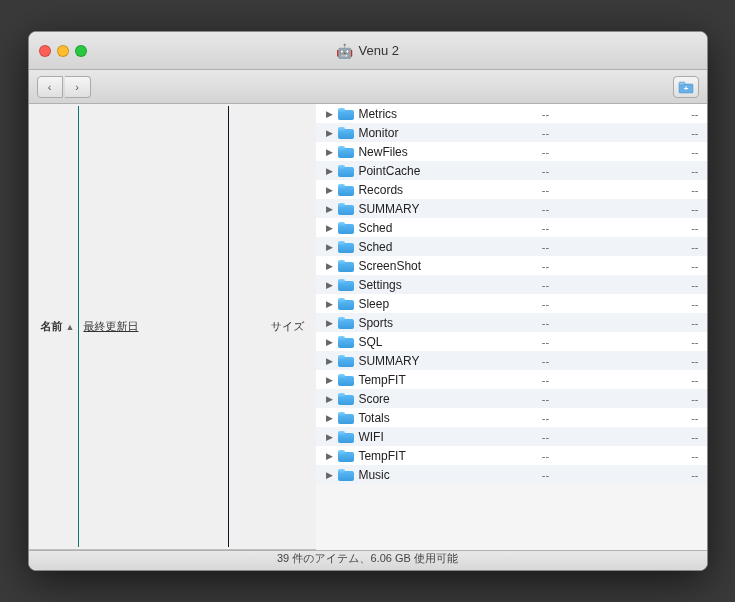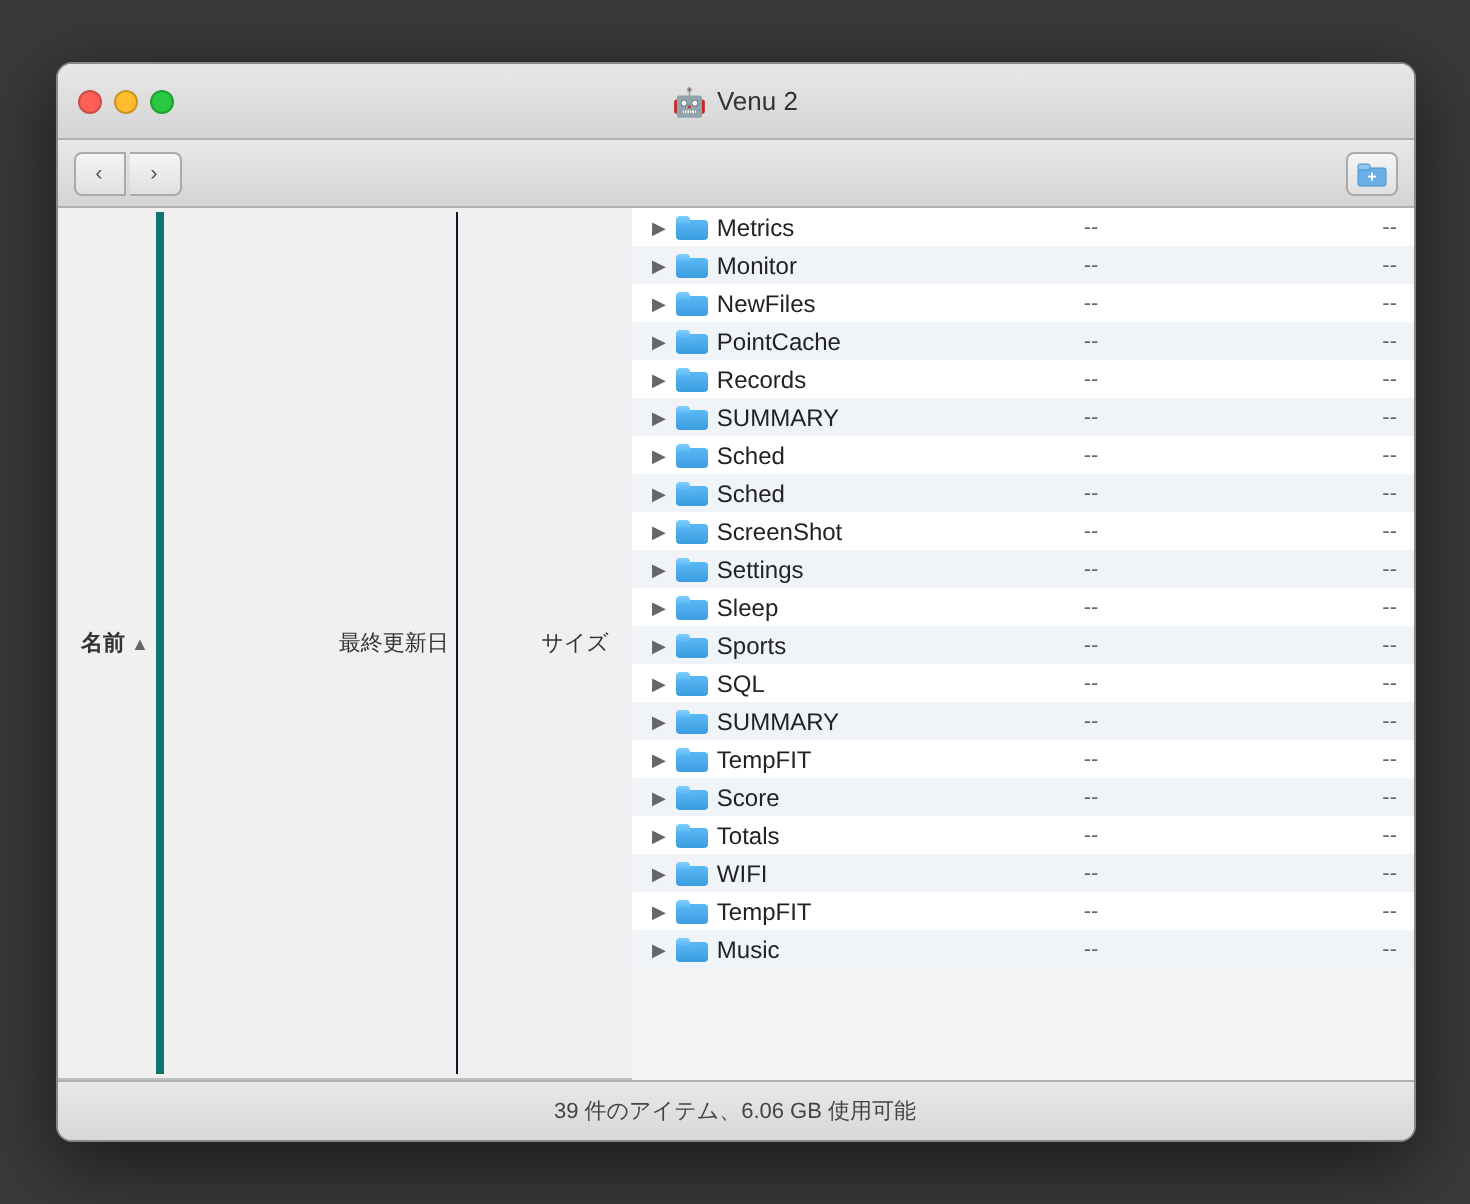--- a/index.html
+++ b/index.html
@@ -120,21 +120,21 @@
     }
     .col-header {
       font-size: 11px;
       color: #333;
       padding: 3px 4px;
       display: flex;
       align-items: center;
       gap: 3px;
     }
     .col-header.name { font-weight: 600; }
-    .col-header.modified { border-left: 4px solid #0f766e; justify-content: flex-end; }
+    .col-header.modified { border-left: 1px solid #0f766e; justify-content: flex-start; text-decoration: underline; }
     .col-header.size { border-left: 1px solid #0f172a; justify-content: flex-end; }
     .file-list {
       flex: 1;
       overflow-y: auto;
       overflow-x: hidden;
       position: relative;
     }
     .file-list::-webkit-scrollbar { width: 12px; }
     .file-list::-webkit-scrollbar-track { background: #f0f0f0; }
     .file-list::-webkit-scrollbar-thumb { background: #c0c0c0; border-radius: 6px; border: 2px solid #f0f0f0; }
@@ -210,23 +210,22 @@
       pointer-events: none;
       z-index: 0;
     }
     .android-watermark svg {
       width: 180px;
       height: 180px;
     }
     .statusbar {
       background: linear-gradient(to bottom, #e8e8e8, #d8d8d8);
       border-top: 1px solid #b0b0b0;
-      height: 30px;
-      display: flex;
-      align-items: center;
+      height: 20px;
+      display: flex;
       justify-content: center;
       font-size: 11px;
       color: #444;
       flex-shrink: 0;
     }
   </style>
 </head>
 <body>
 
 <div class="window">

